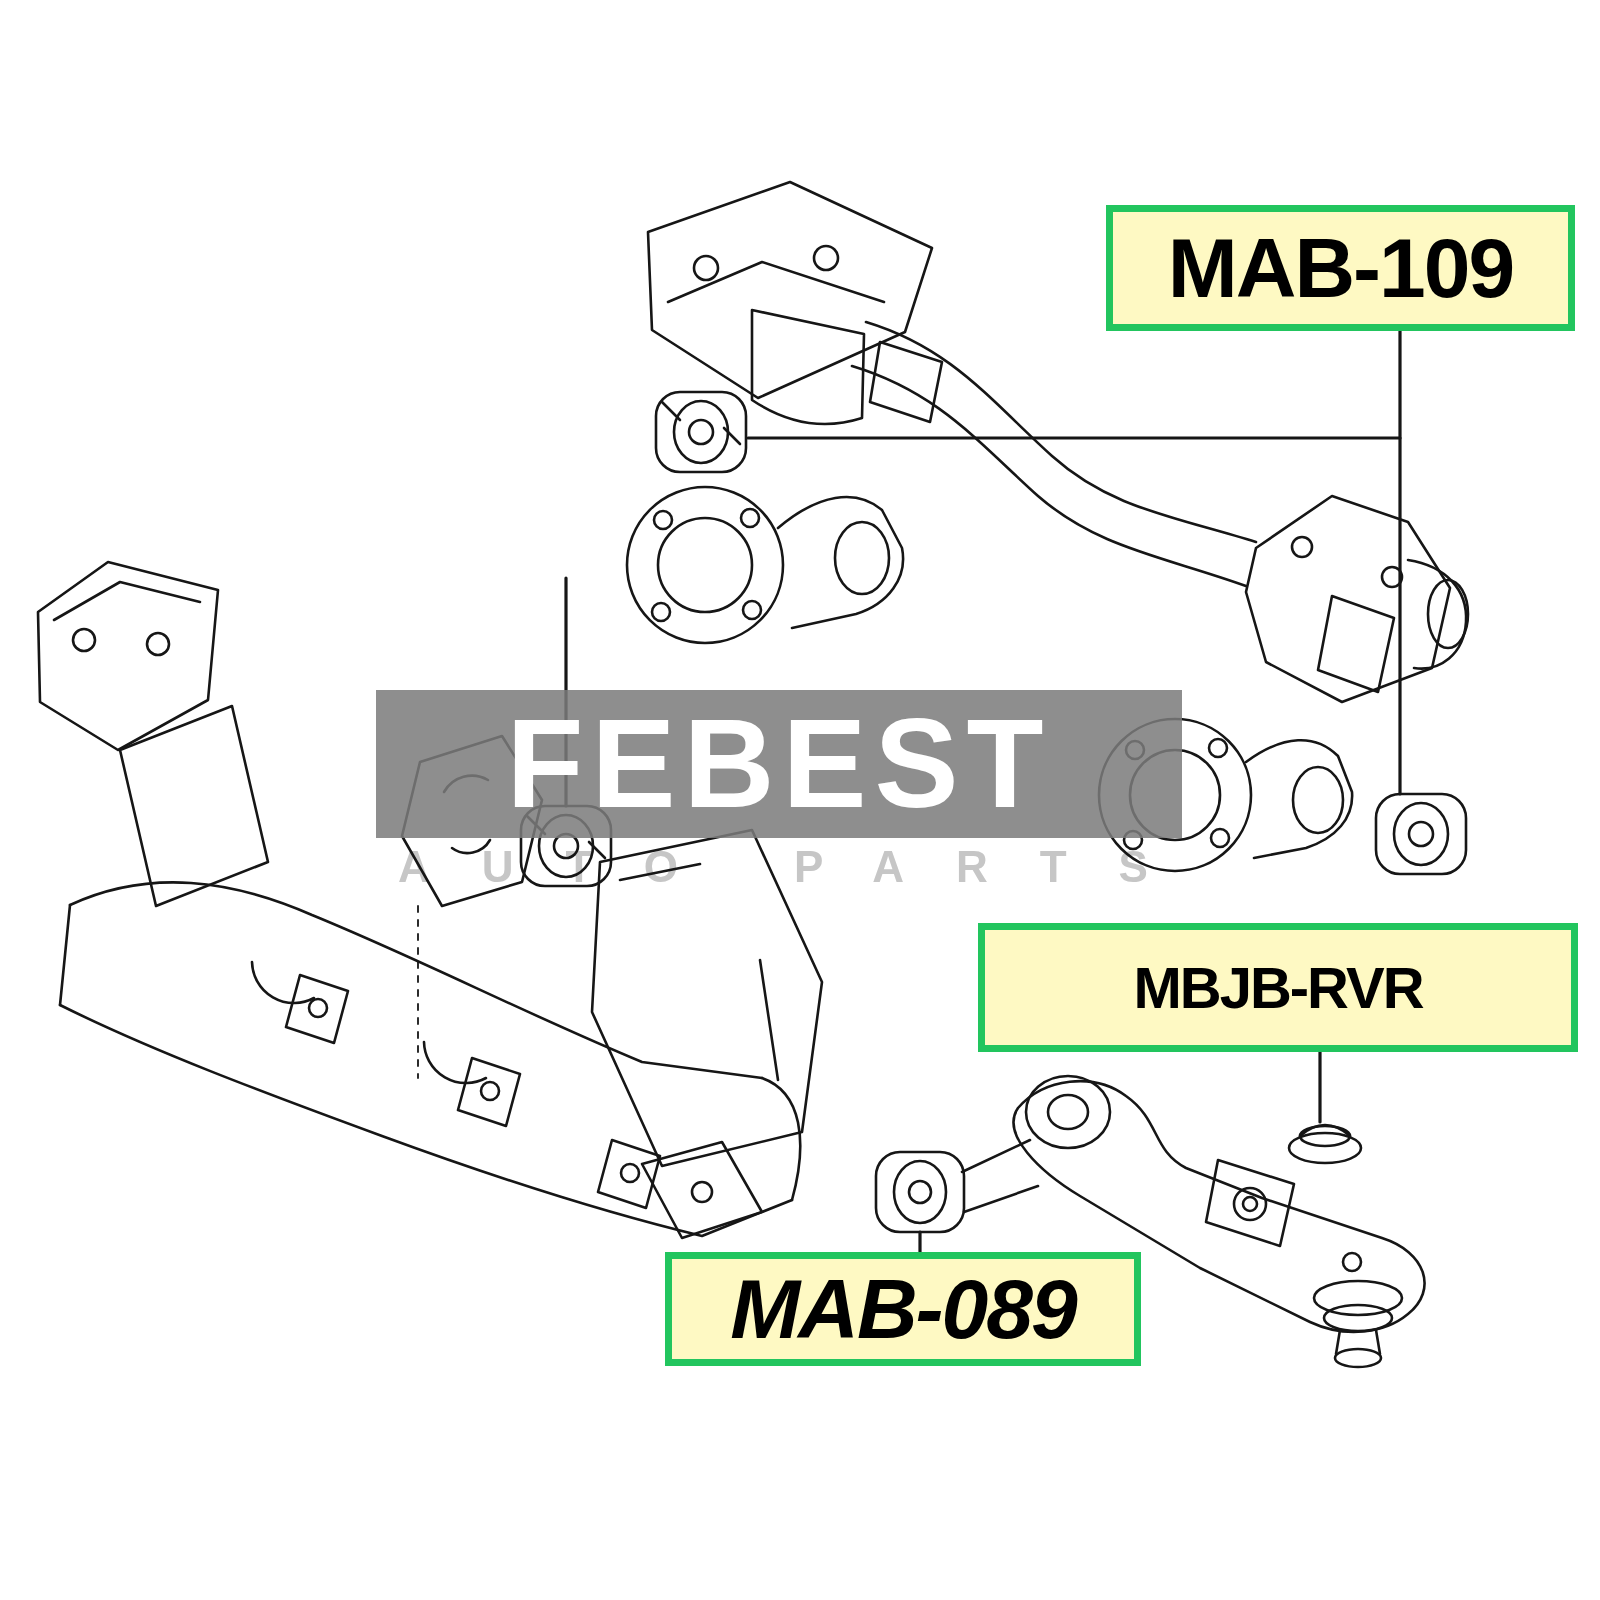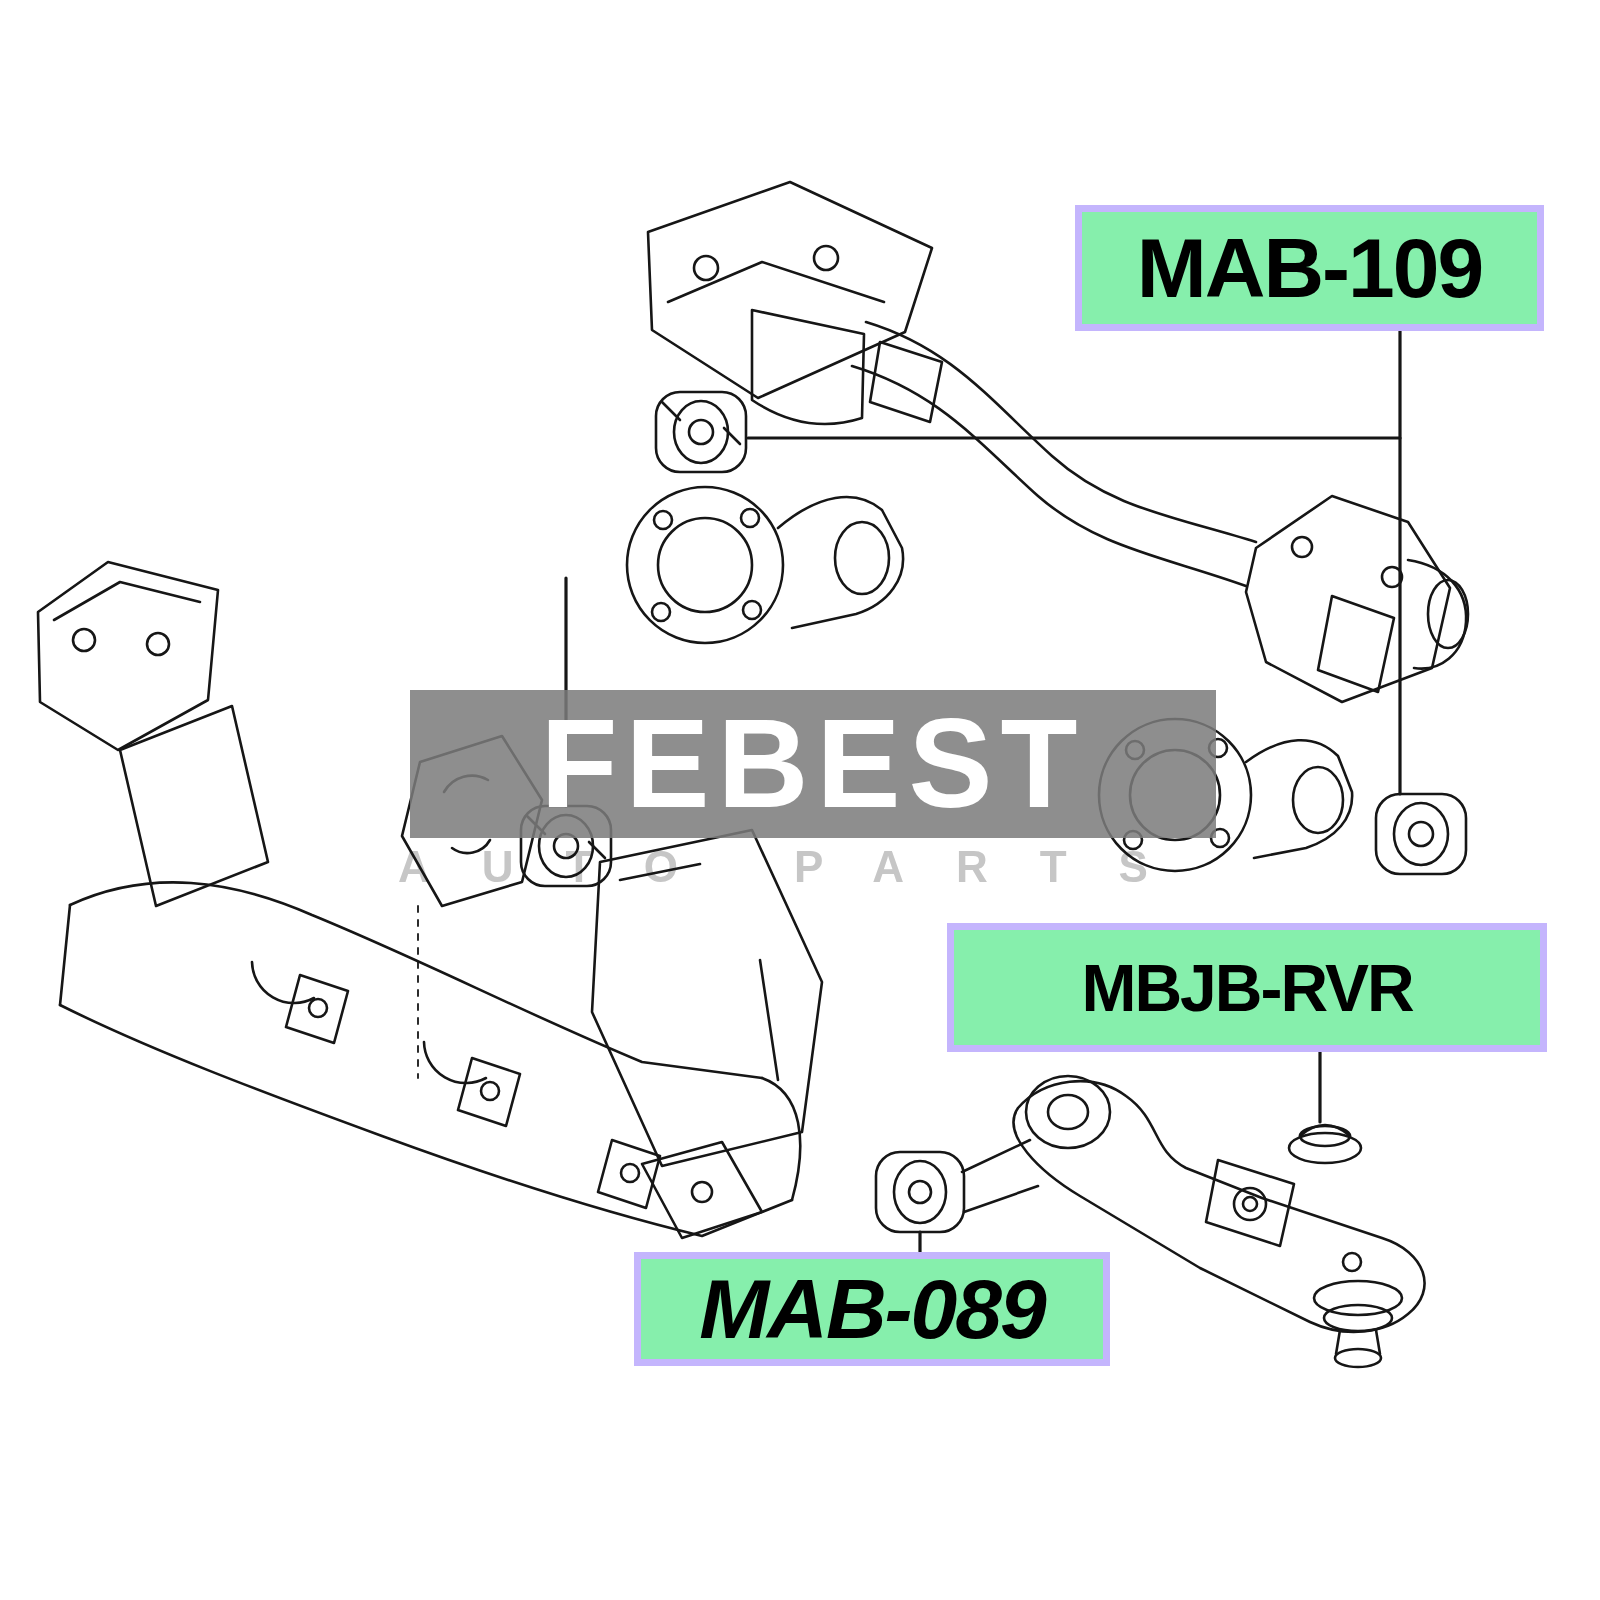--- a/index.html
+++ b/index.html
@@ -6,57 +6,58 @@
   #stage{
     position:relative;
     width:1600px;height:1600px;
     background:#ffffff;
     font-family:"Liberation Sans",sans-serif;
     overflow:hidden;
   }
   svg{position:absolute;left:0;top:0;}
   .part-label{
     position:absolute;
-    border:7px solid #c4b5fd;
-    background:#86efac;
+    border:7px solid #22c55e;
+    background:#fef9c3;
     display:flex;align-items:center;justify-content:center;
     font-weight:700;
     font-size:84px;
     letter-spacing:-2px;
     color:#000;
     white-space:nowrap;
     z-index:6;
+    margin-left:31px;
   }
   #wm-subtitle{
     position:absolute;
     left:398px;top:842px;width:860px;height:60px;
     font-size:44px;font-weight:700;
     letter-spacing:52px;
     color:#c6c6c6;
     z-index:1;
     overflow:hidden;
   }
   #art{z-index:2;}
   #wm-band{
     position:absolute;
-    left:410px;top:690px;width:806px;height:148px;
+    left:376px;top:690px;width:806px;height:148px;
     background:rgba(124,124,124,0.86);
     display:flex;align-items:center;justify-content:center;
     z-index:4;
   }
   #wm-brand{
     color:#ffffff;
     font-size:126px;
     font-weight:800;
     letter-spacing:8px;
     line-height:1;
   }
   #label-mab-109{left:1075px;top:205px;width:455px;height:112px;}
   #label-mab-108{left:175px;top:467px;width:462px;height:110px;}
-  #label-mbjb-rvr{left:947px;top:923px;width:586px;height:115px;font-size:66px;}
+  #label-mbjb-rvr{left:947px;top:923px;width:586px;height:115px;font-size:58px;}
   #label-mab-089{left:634px;top:1252px;width:462px;height:100px;font-style:italic;}
 </style>
 </head>
 <body>
 
 <div id="stage">
 
   <div id="wm-subtitle">AUTO PARTS</div>
 
   <svg id="art" width="1600" height="1600" viewBox="0 0 1600 1600">

